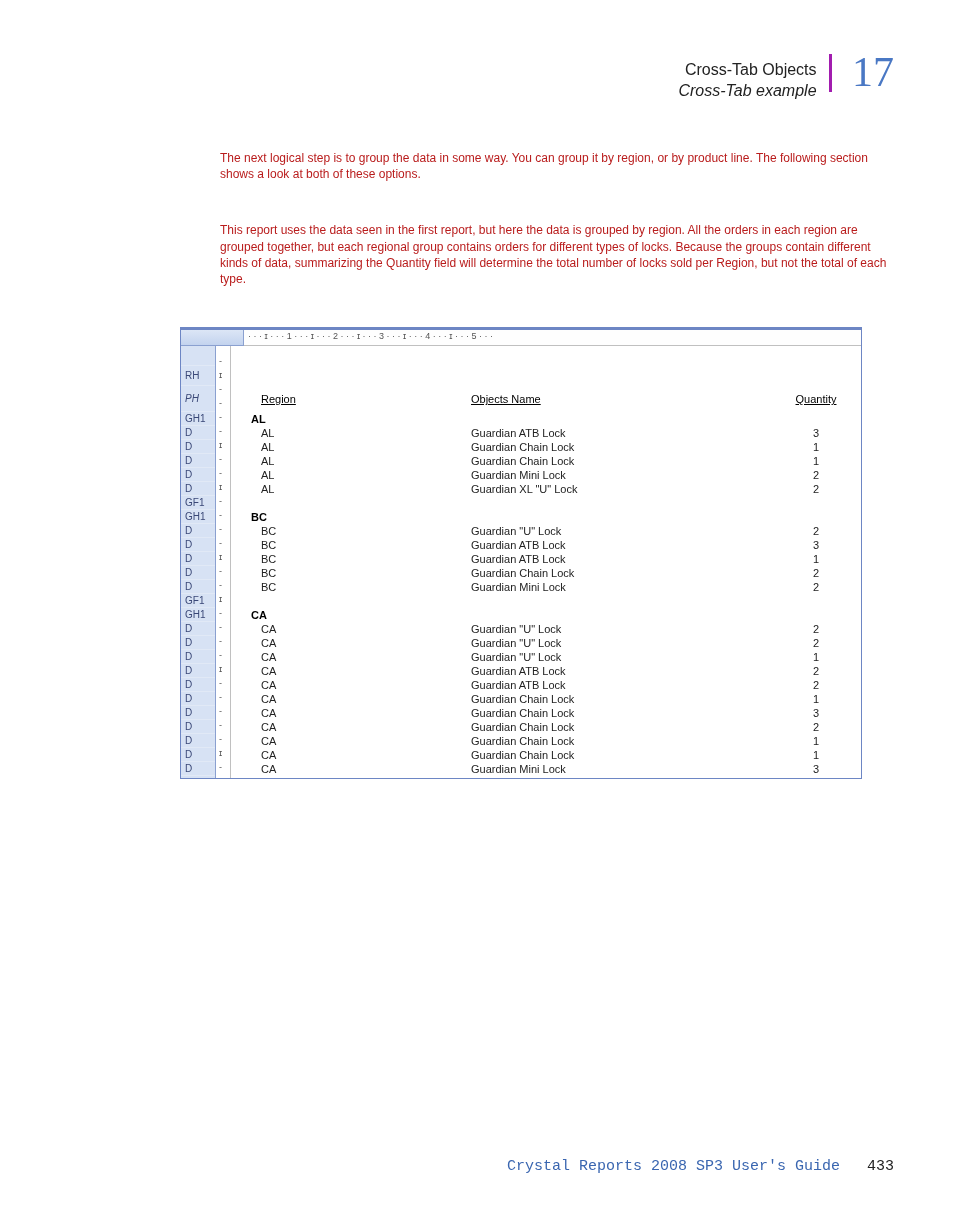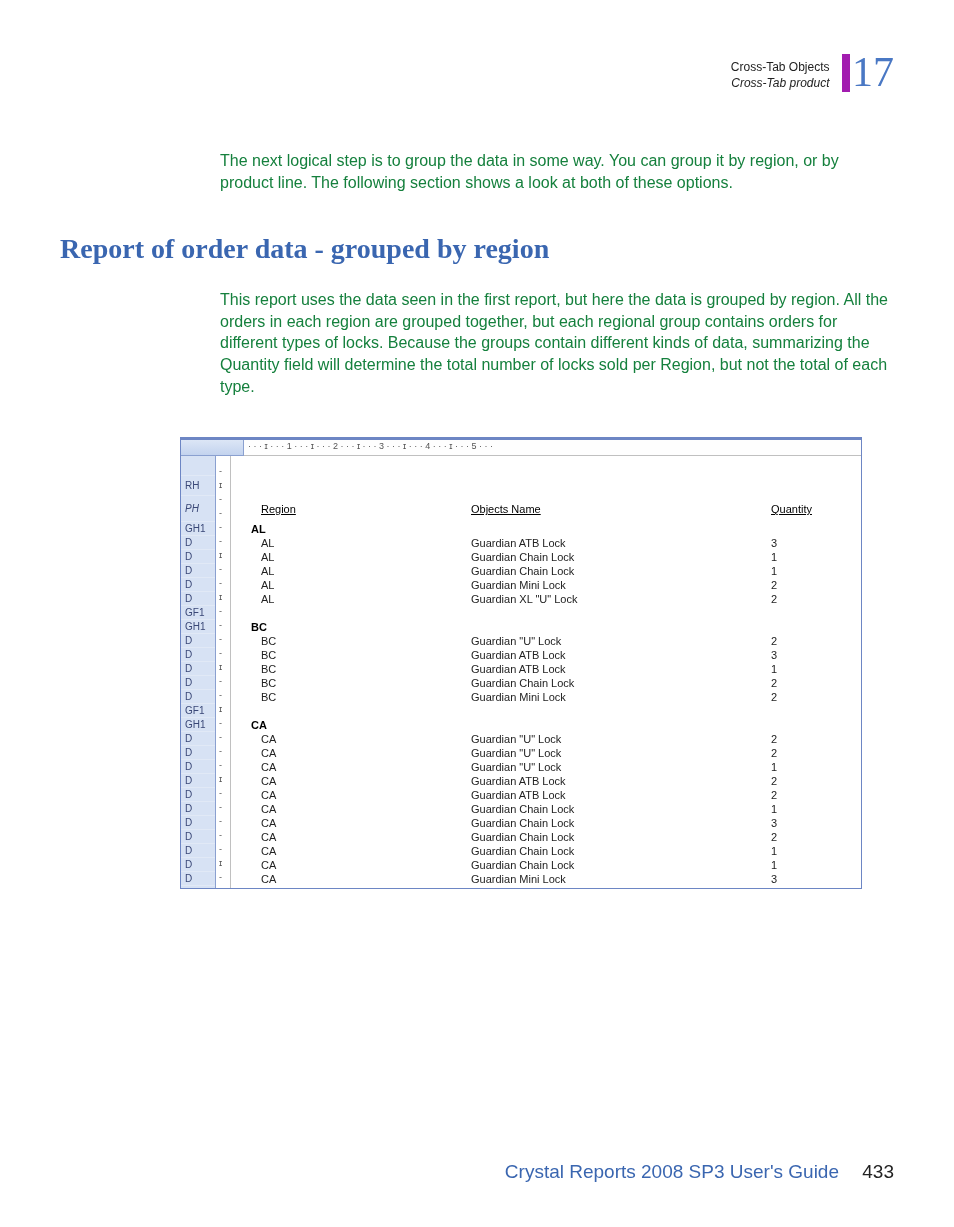--- a/index.html
+++ b/index.html
@@ -22,45 +22,45 @@
     text-align: right;
     margin-bottom: 50px;
     position: relative;
     height: 40px;
   }
   .header-lines {
     display: inline-block;
     text-align: right;
     vertical-align: top;
     margin-right: 8px;
-    font-size: 12px;
+    font-size: 16px;
     line-height: 1.3;
     color: #222;
   }
   .header-lines .sub {
     font-style: italic;
   }
   .chapter-num {
     display: inline-block;
     font-family: "Times New Roman", Georgia, serif;
     font-size: 42px;
     color: #4a78c4;
-    border-left: 8px solid #a21caf;
-    padding-left: 2px;
+    border-left: 3px solid #a21caf;
+    padding-left: 20px;
     line-height: 0.9;
     vertical-align: top;
     position: relative;
     top: -6px;
     text-align: center;
   }
   .body-text {
     margin-left: 160px;
-    font-size: 16px;
+    font-size: 12px;
     line-height: 1.35;
-    color: #15803d;
+    color: #b91c1c;
     margin-bottom: 40px;
   }
   .caption-text {
     margin-left: 160px;
     font-size: 16px;
     line-height: 1.35;
     color: #000;
     margin-top: 30px;
   }
   .section-heading {
@@ -149,48 +149,48 @@
     line-height: 14px;
     display: flex;
     font-size: 11px;
     color: #222;
     gap: 40px;
   }
   .canvas-row.tall { height: 20px; line-height: 20px; }
   .canvas-row.pad { height: 26px; line-height: 26px; }
   .col-region  { width: 170px; padding-left: 30px; }
   .col-product { width: 260px; }
-  .col-qty     { width: 90px; text-align: left; }
+  .col-qty     { width: 90px; text-align: center; }
   .hdr { text-decoration: underline; color: #000; }
   .grp { font-weight: bold; color: #000; }
   .footer {
     position: absolute;
-    bottom: 44px;
+    bottom: 52px;
     right: 60px;
-    font-size: 19px;
+    font-size: 15px;
     color: #3a66b0;
+    font-family: Liberation Mono, monospace;
   }
   .footer .pagenum { margin-left: 18px; color: #222; }
 </style>
 </head>
 <body>
 
 <div class="page">
 
   <div class="header-block">
     <span class="header-lines">
       <span>Cross-Tab Objects</span><br>
-      <span class="sub">Cross-Tab product</span>
+      <span class="sub">Cross-Tab example</span>
     </span>
     <span class="chapter-num">17</span>
   </div>
 
   <div class="body-text">The next logical step is to group the data in some way. You can group it by region, or by product line. The following section shows a look at both of these options.</div>
 
-  <div class="section-heading">Report of order data - grouped by region</div>
 
   <div class="body-text">This report uses the data seen in the first report, but here the data is grouped by region. All the orders in each region are grouped together, but each regional group contains orders for different types of locks. Because the groups contain different kinds of data, summarizing the Quantity field will determine the total number of locks sold per Region, but not the total of each type.</div>
 
   <div class="report-image">
     <div class="ruler-area">
       <div class="label-col-head"></div>
       <div class="ruler">
         <span class="ruler-text">·   ·   ·   ɪ   ·   ·   · 1 ·   ·   ·   ɪ   ·   ·   · 2 ·   ·   ·   ɪ   ·   ·   · 3 ·   ·   ·   ɪ   ·   ·   · 4 ·   ·   ·   ɪ   ·   ·   · 5 ·   ·   ·</span>
       </div>
     </div>

